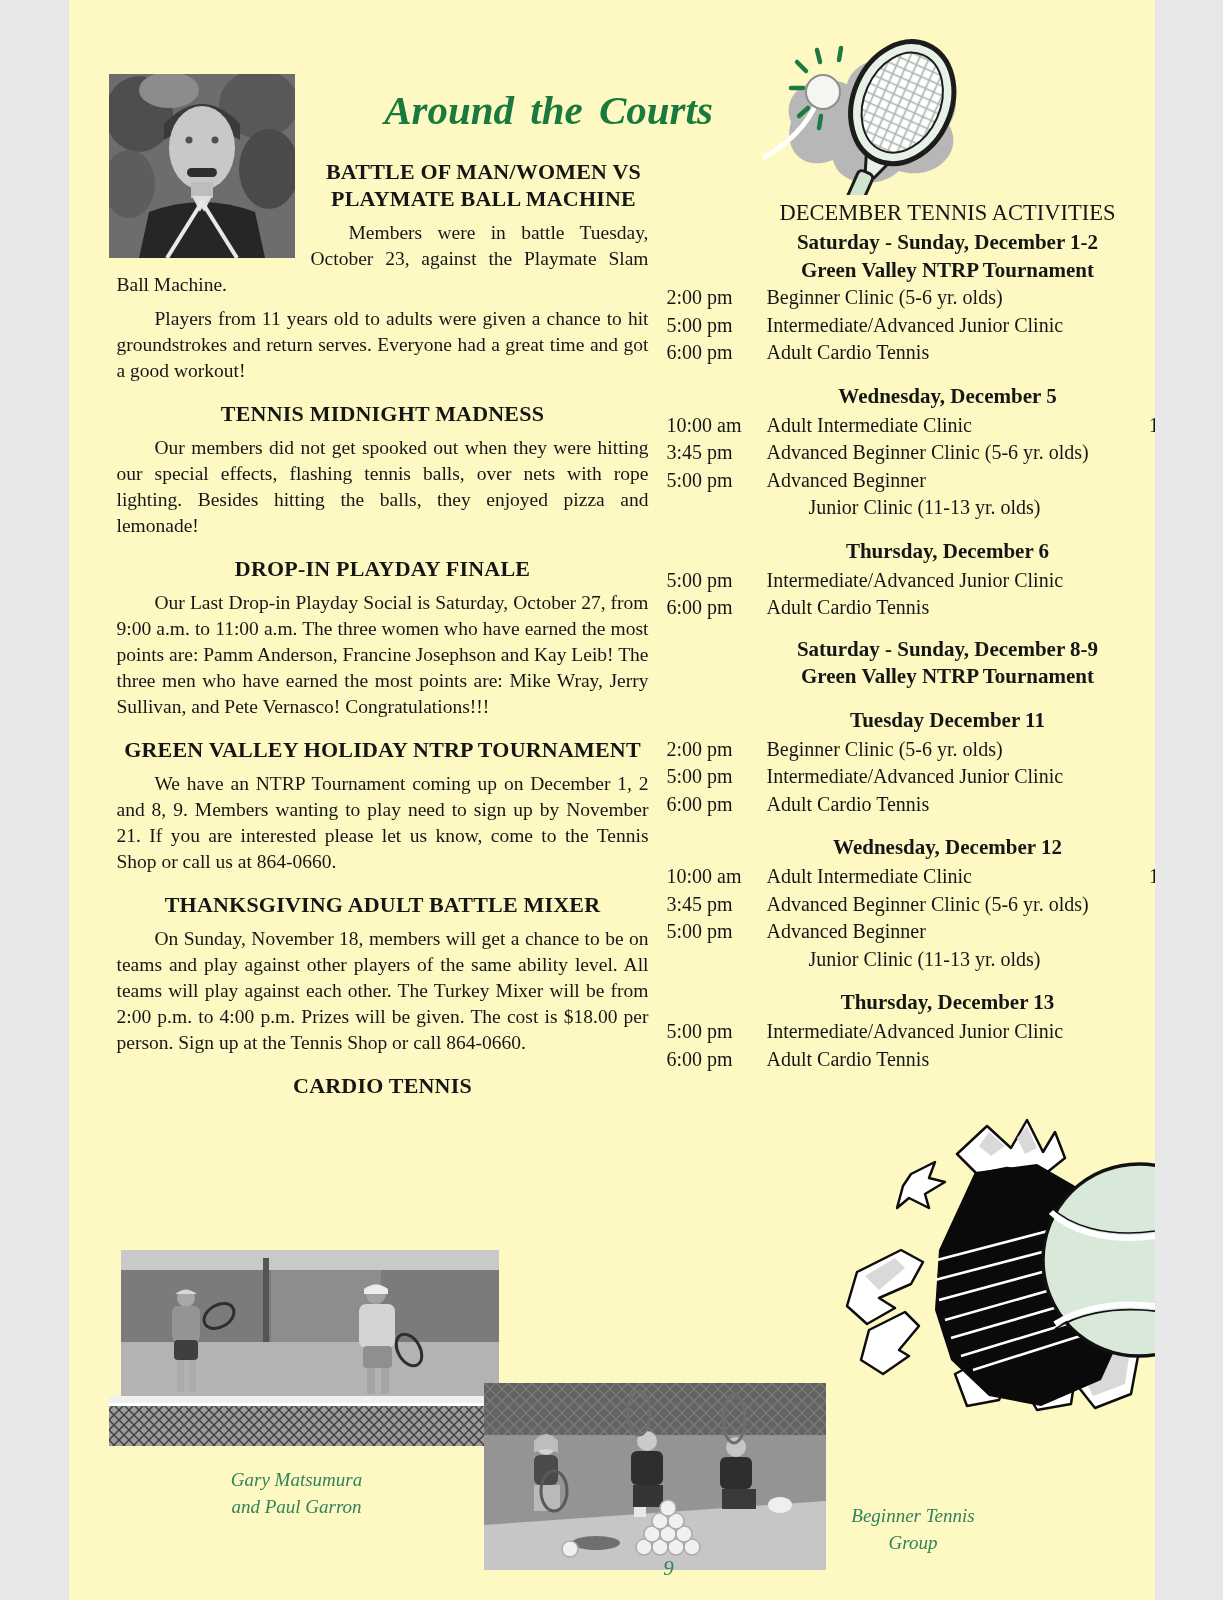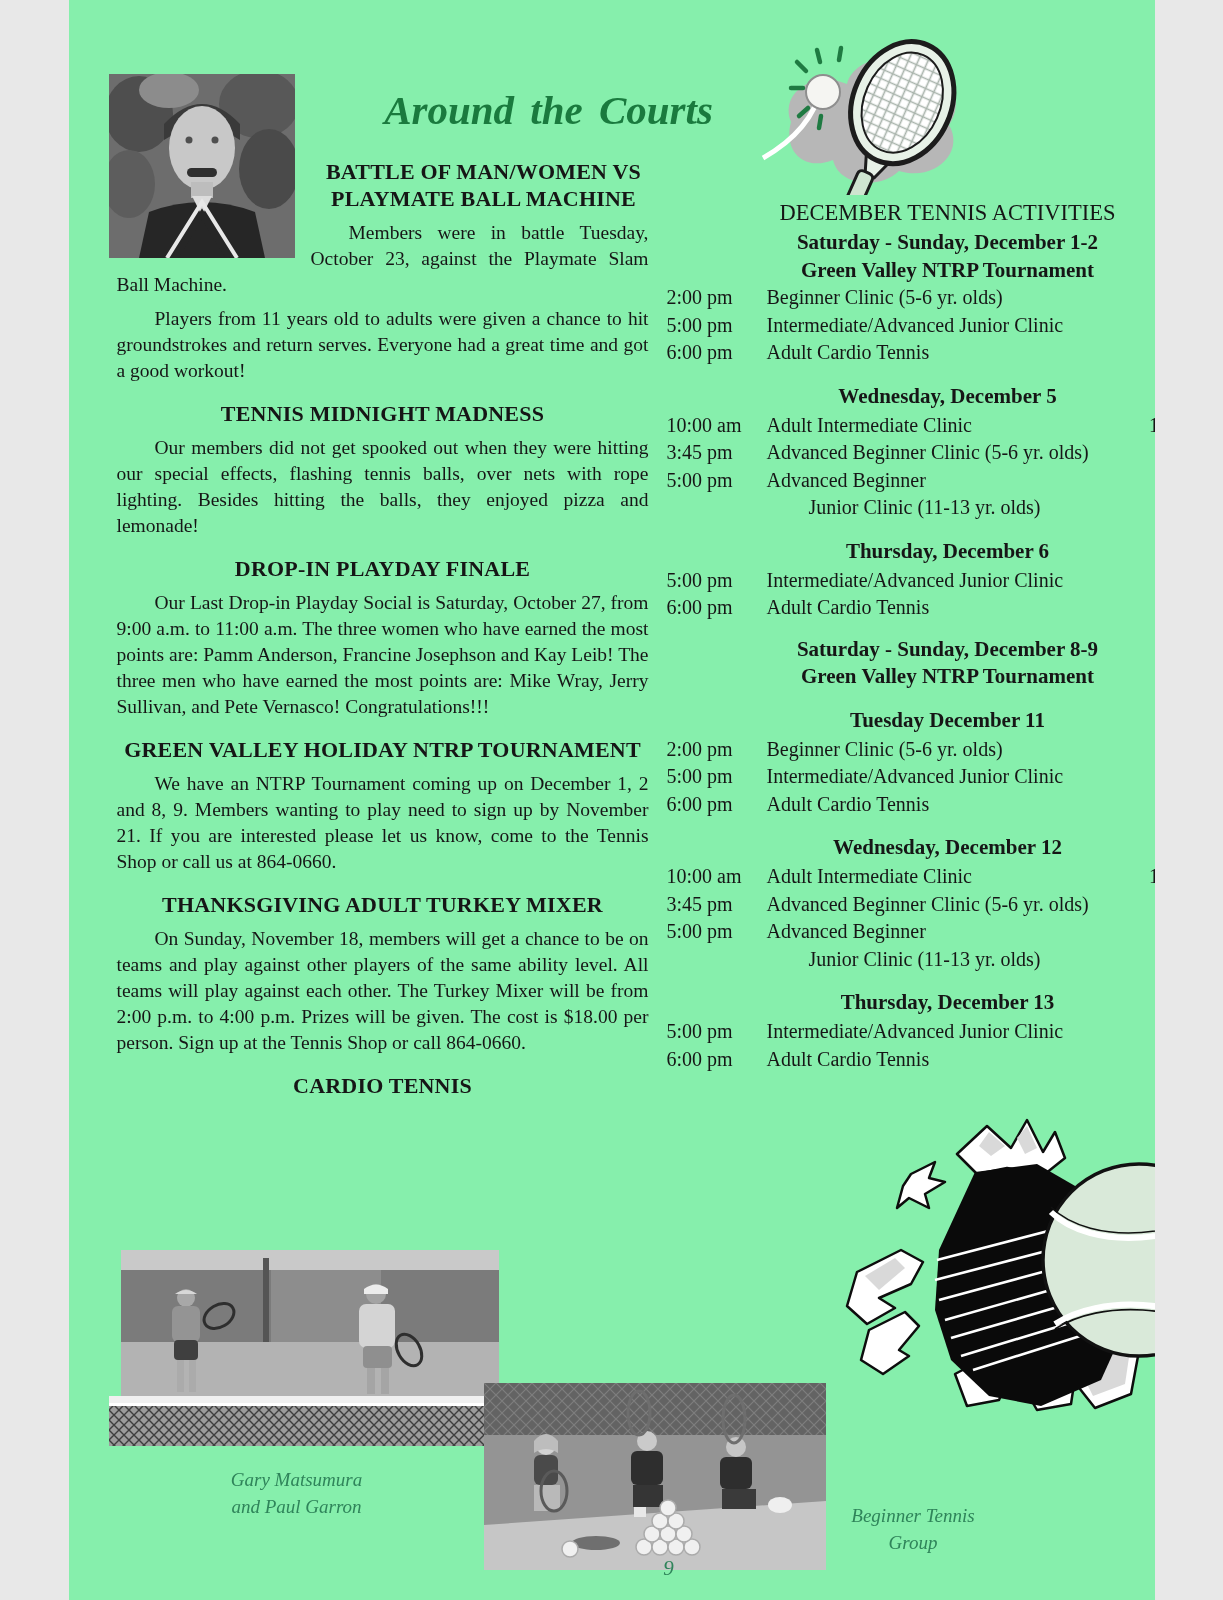--- a/index.html
+++ b/index.html
@@ -1,18 +1,18 @@
 <!DOCTYPE html>
 <html><head>
 <meta charset="utf-8">
 <style>
   html,body { margin:0; padding:0; background:#e8e8e8; }
   .page {
     position:relative; width:1086px; height:1600px; margin:0 auto;
-    background:#86efac; overflow:hidden;
+    background:#fef9c3; overflow:hidden;
     font-family:"Liberation Serif","DejaVu Serif",serif; color:#161616;
   }
   
   .left-col { position:absolute; left:40px; top:70px; width:548px; }
   .portrait { float:left; width:186px; height:184px; margin:4px 16px 6px 0; }
   .portrait svg { display:block; width:100%; height:100%; }
   .spacer { height:88px; }
   .atc-title {
     position:absolute; left:255px; top:86px; width:450px; margin:0;
     text-align:center; font-size:41px; line-height:48px;
@@ -117,21 +117,21 @@
     <div class="articles" id="articles">
         <h2>BATTLE OF MAN/WOMEN VS PLAYMATE BALL MACHINE</h2>
         <p>Members were in battle Tuesday, October 23, against the Playmate Slam Ball Machine.</p>
         <p>Players from 11 years old to adults were given a chance to hit groundstrokes and return serves. Everyone had a great time and got a good workout!</p>
         <h2>TENNIS MIDNIGHT MADNESS</h2>
         <p>Our members did not get spooked out when they were hitting our special effects, flashing tennis balls, over nets with rope lighting. Besides hitting the balls, they enjoyed pizza and lemonade!</p>
         <h2>DROP-IN PLAYDAY FINALE</h2>
         <p>Our Last Drop-in Playday Social is Saturday, October 27, from 9:00 a.m. to 11:00 a.m.  The three women who have earned the most points are: Pamm Anderson, Francine Josephson and Kay Leib!  The three men who have earned the most points are: Mike Wray, Jerry Sullivan, and Pete Vernasco! Congratulations!!!</p>
         <h2>GREEN VALLEY HOLIDAY NTRP TOURNAMENT</h2>
         <p>We have an NTRP Tournament coming up on December 1, 2 and 8, 9.  Members wanting to play need to sign up by November 21. If you are interested please let us know, come to the Tennis Shop or call us at 864-0660.</p>
-        <h2>THANKSGIVING ADULT TURKEY MIXER</h2>
+        <h2>THANKSGIVING ADULT BATTLE MIXER</h2>
         <p>On Sunday, November 18, members will get a chance to be on teams and play against other players of the same ability level.  All teams will play against each other.  The Turkey Mixer will be from 2:00 p.m. to 4:00 p.m. Prizes will be given.  The cost is $18.00 per person. Sign up at the Tennis Shop or call 864-0660.</p>
         <h2>CARDIO TENNIS</h2>
       </div>
   </aside>
 
   <section class="right-col">
     <h2 class="sched-title">DECEMBER TENNIS ACTIVITIES</h2>
     <div id="schedule">
         <div class="schedule-sub first">
           <div>Saturday - Sunday, December 1-2</div>

